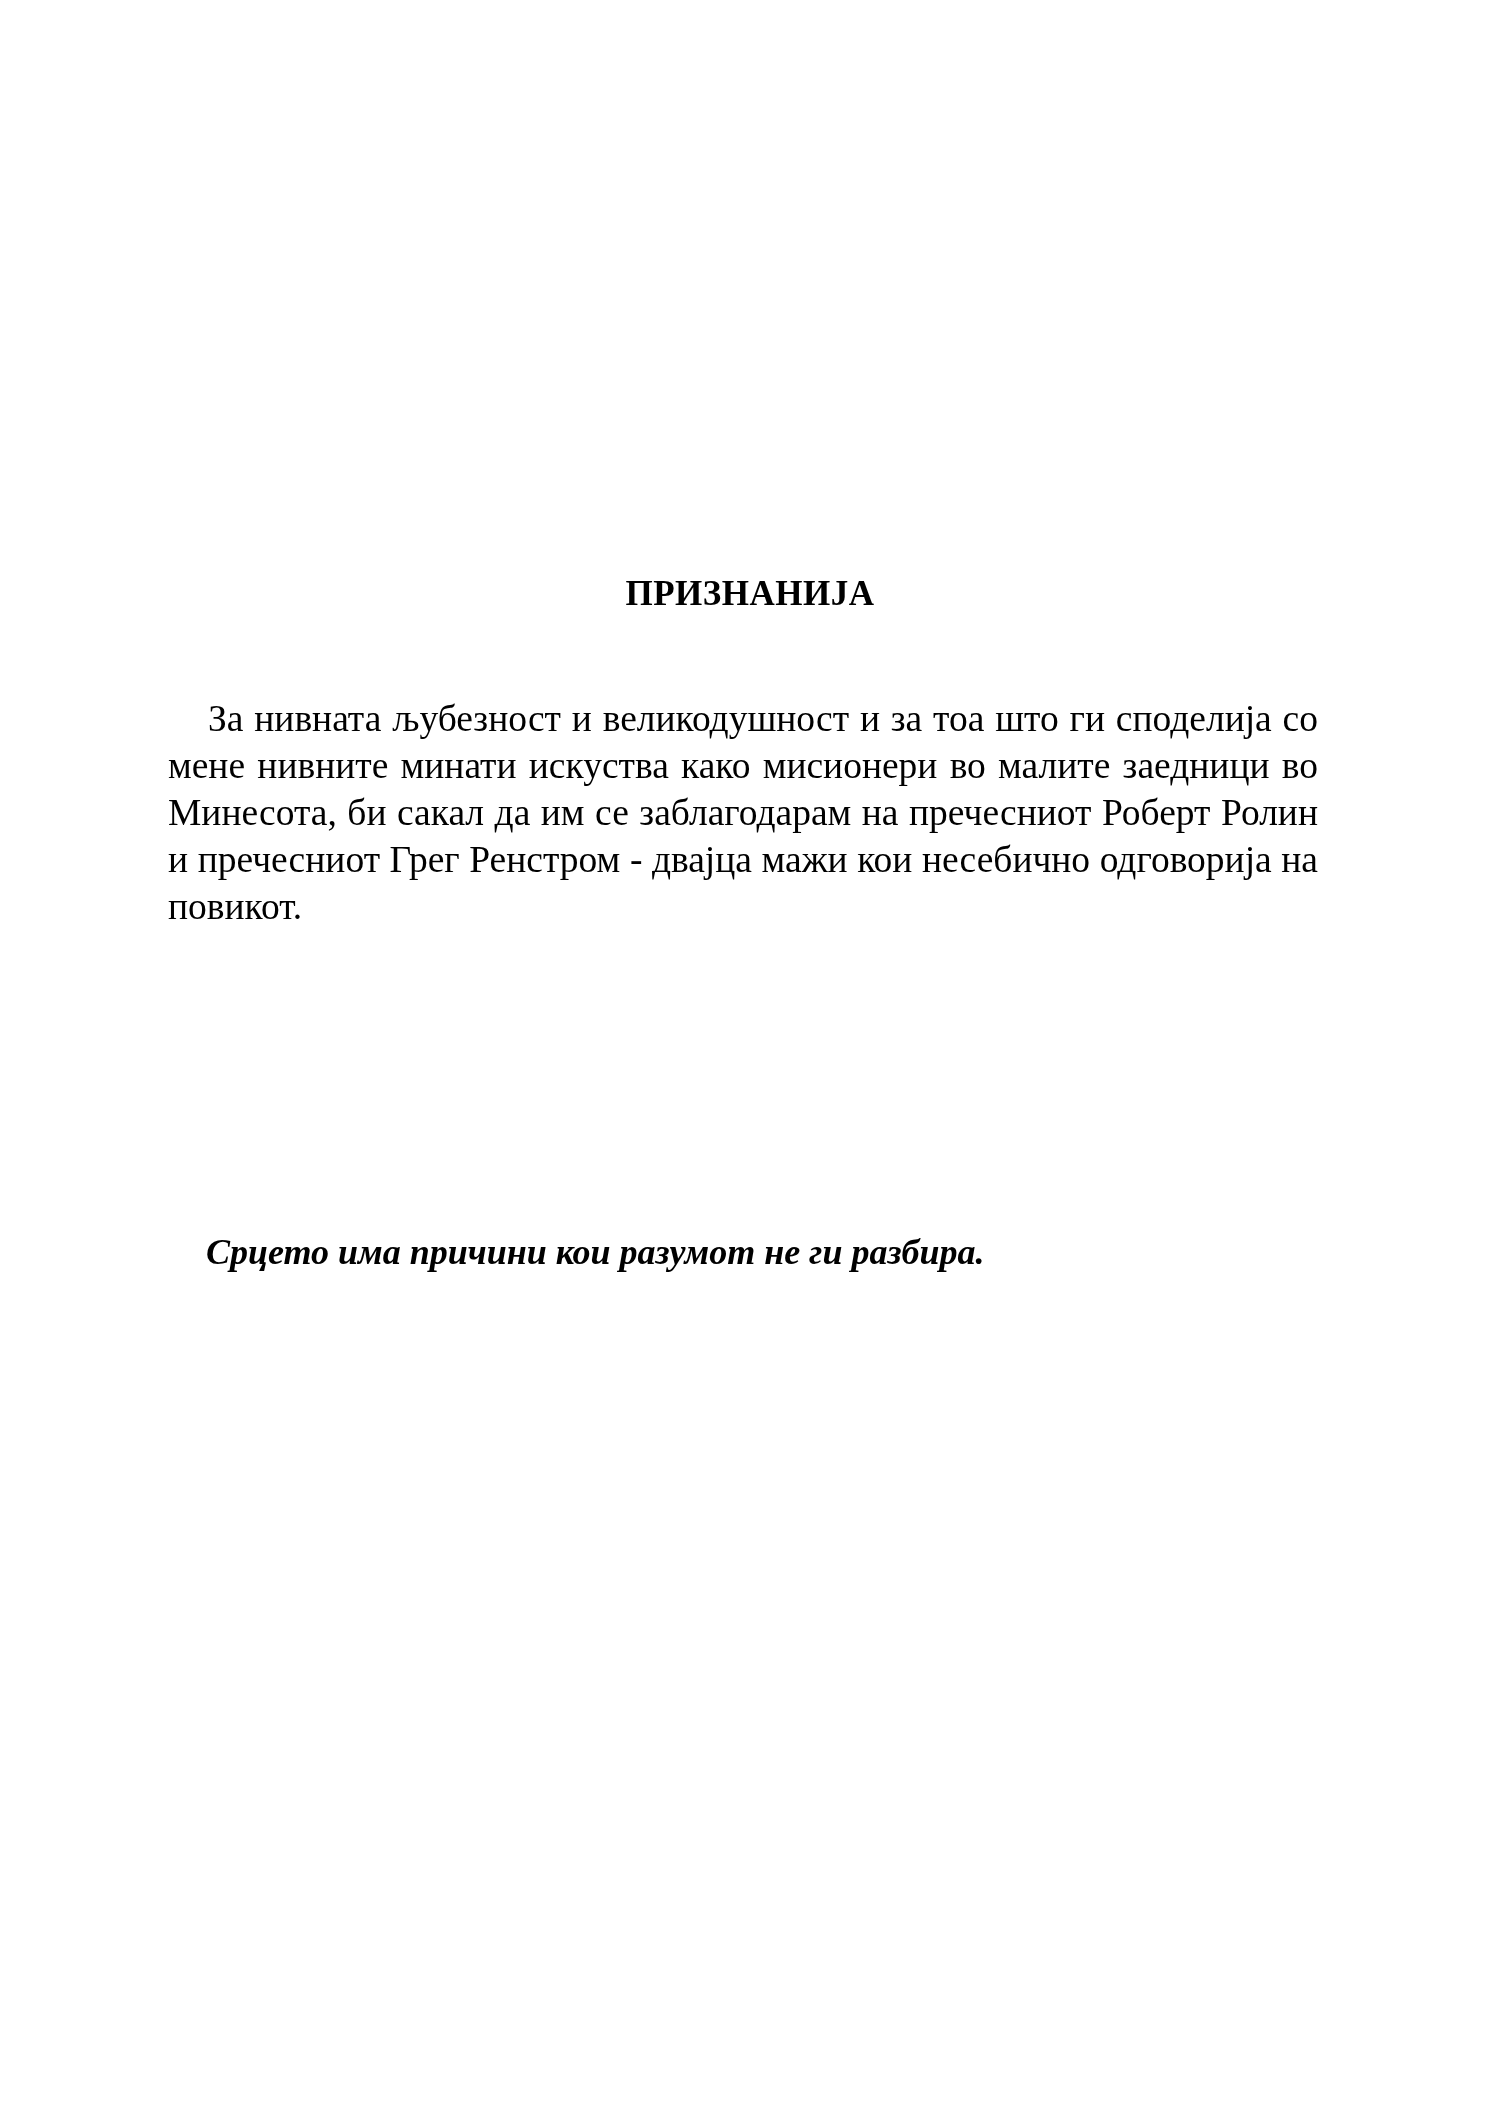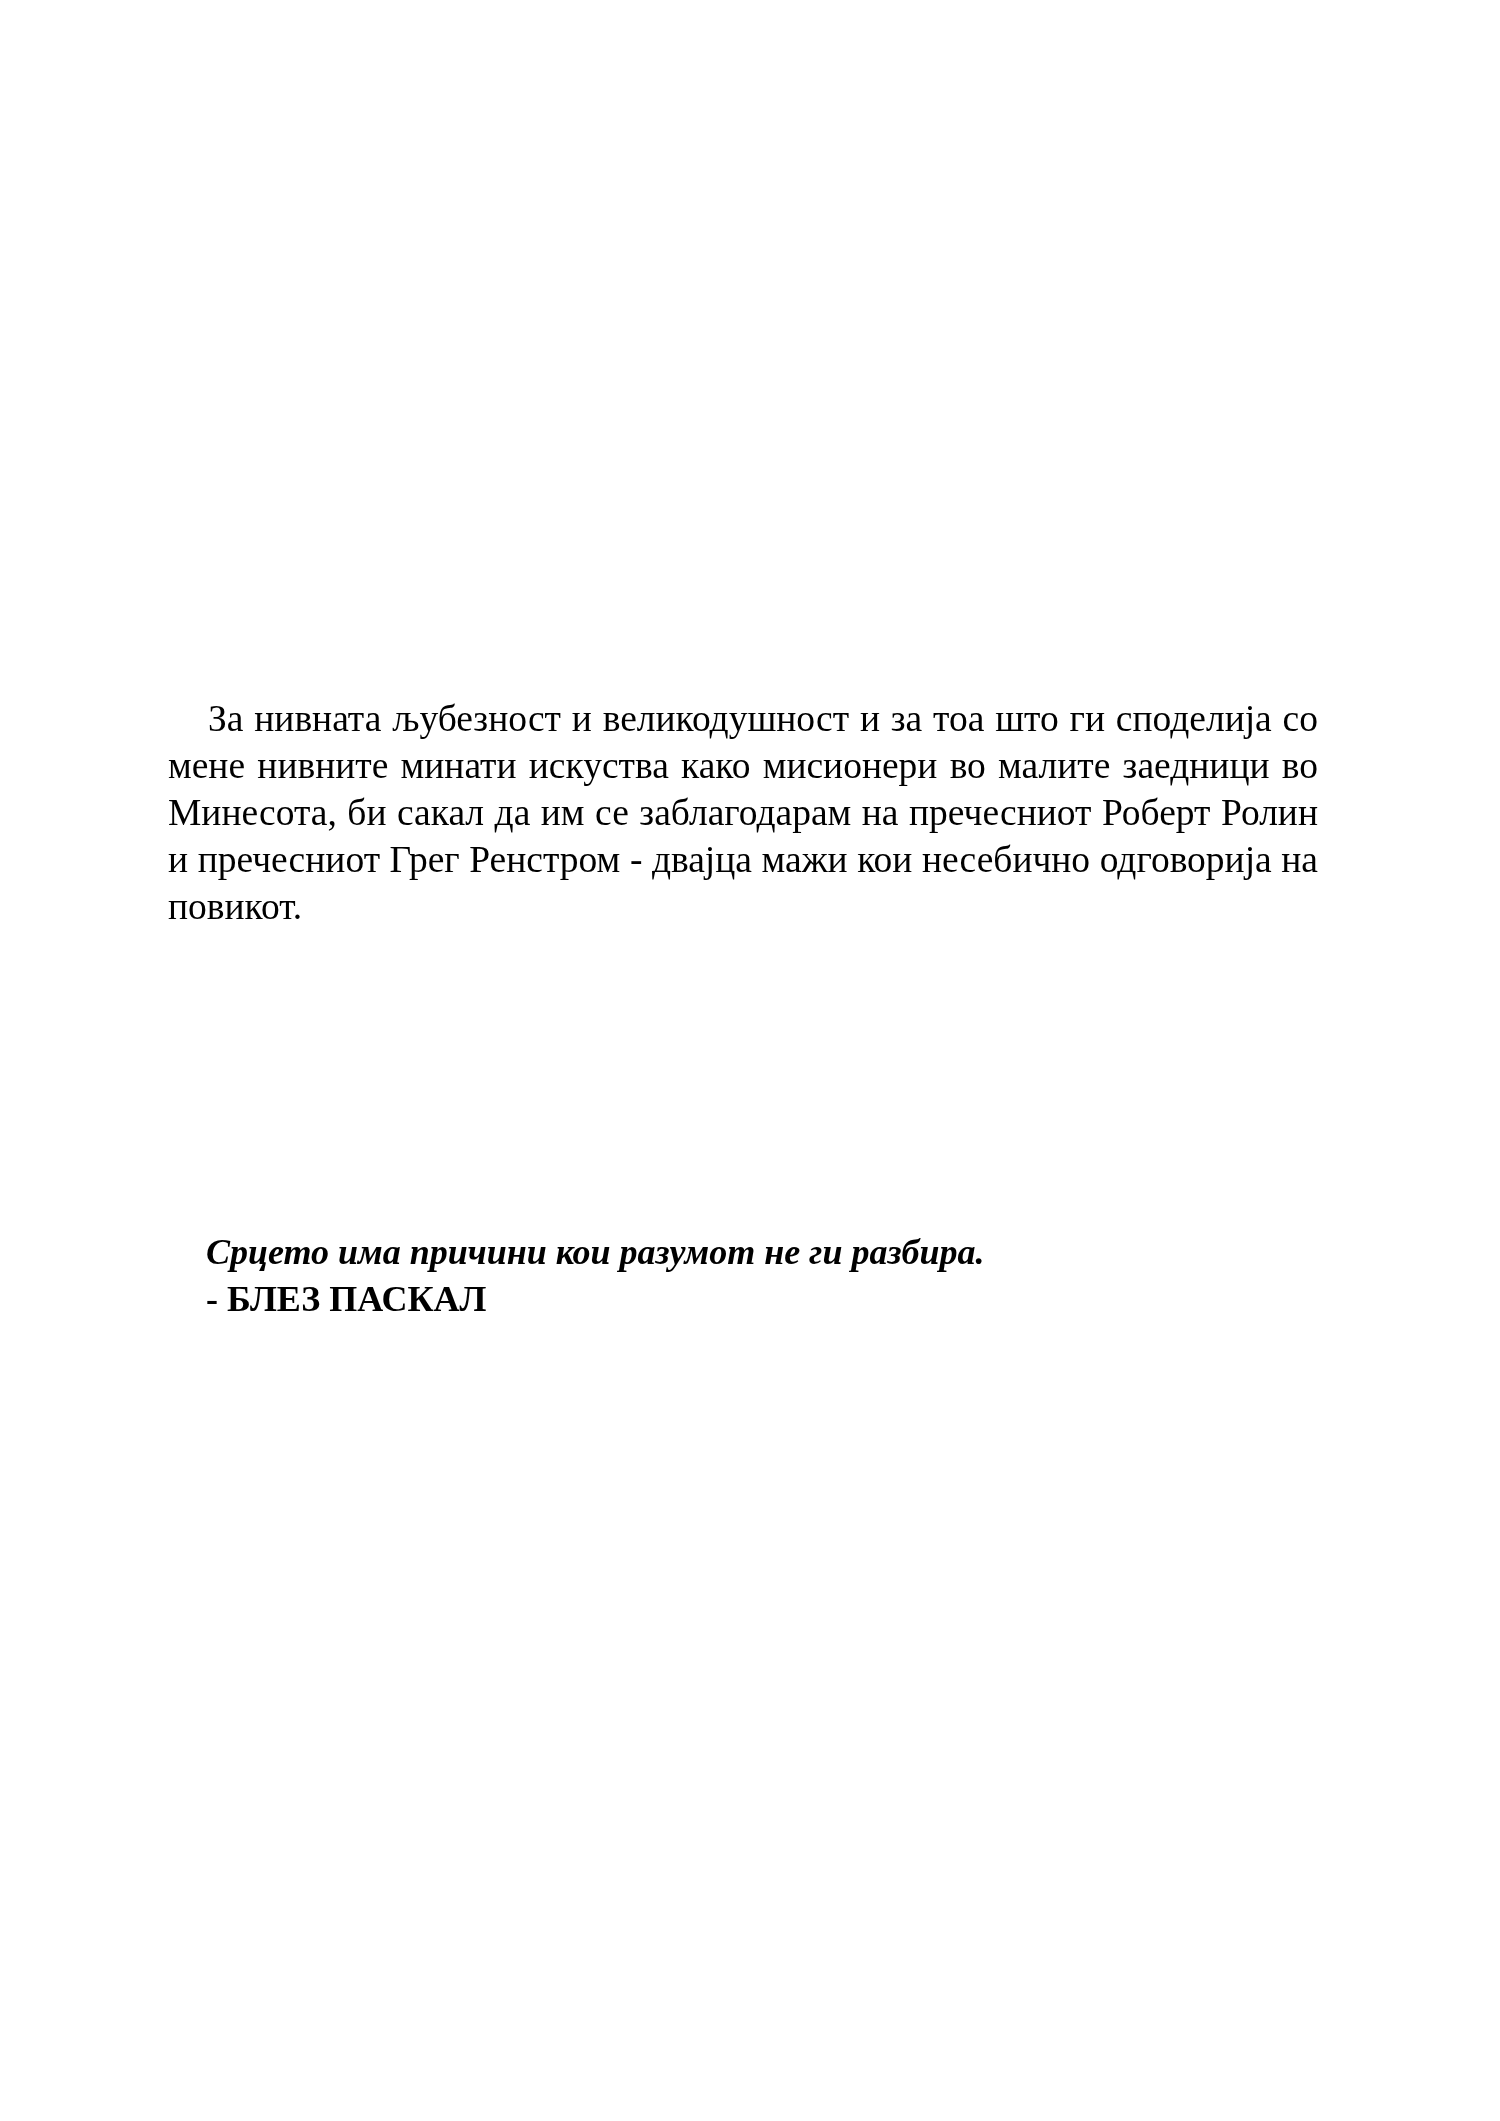--- a/index.html
+++ b/index.html
@@ -63,20 +63,20 @@
     .quote-author {
       display: block;
       font-weight: bold;
       white-space: nowrap;
     }
   </style>
 </head>
 <body>
 
 <div class="page">
+  <h1 class="title">ПРИЗНАНИЈА</h1>
 
   <p class="body-text">За нивната љубезност и великодушност и за тоа што ги споделија со мене нивните минати искуства како мисионери во малите заедници во Минесота, би сакал да им се заблагодарам на пречесниот Роберт Ролин и пречесниот Грег Ренстром - двајца мажи кои несебично одговорија на повикот.</p>
 
   <div class="quote">
     <span class="quote-text">Срцето има причини кои разумот не ги разбира.</span>
-    <span class="quote-author">- БЛЕЗ ПАСКАЛ</span>
   </div>
 </div>
 
 </body></html>

